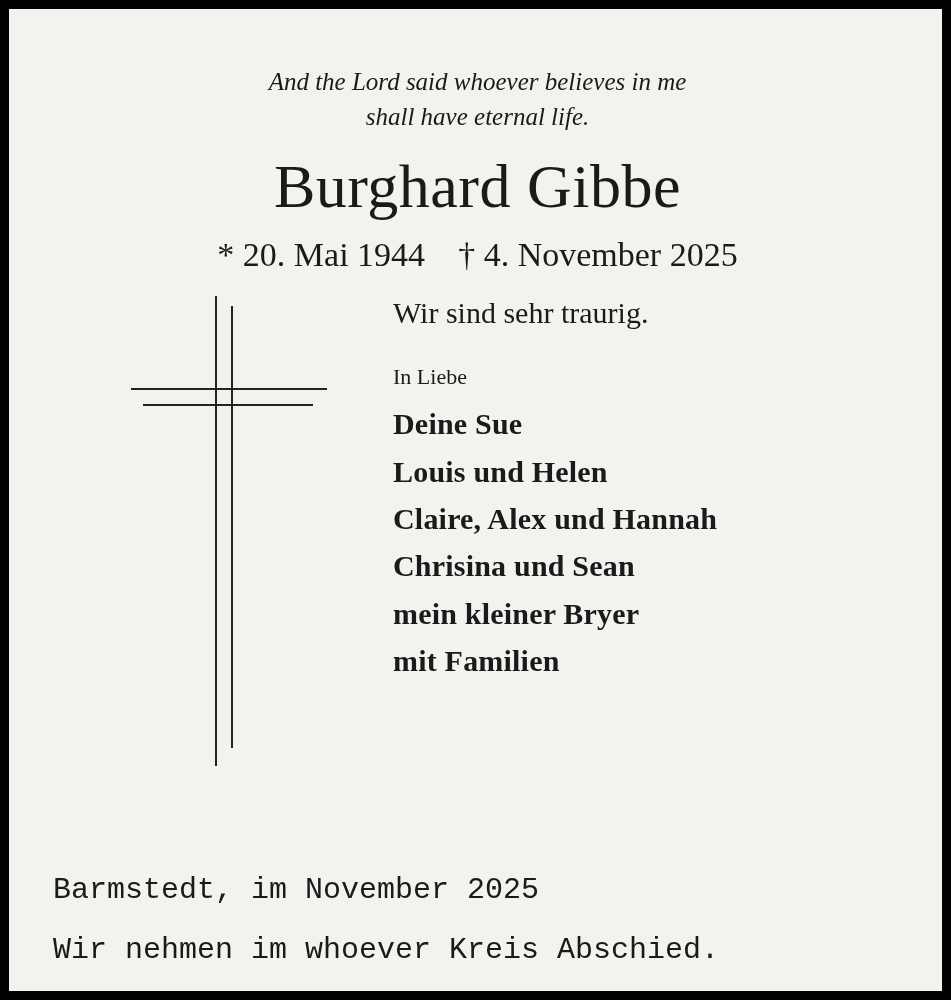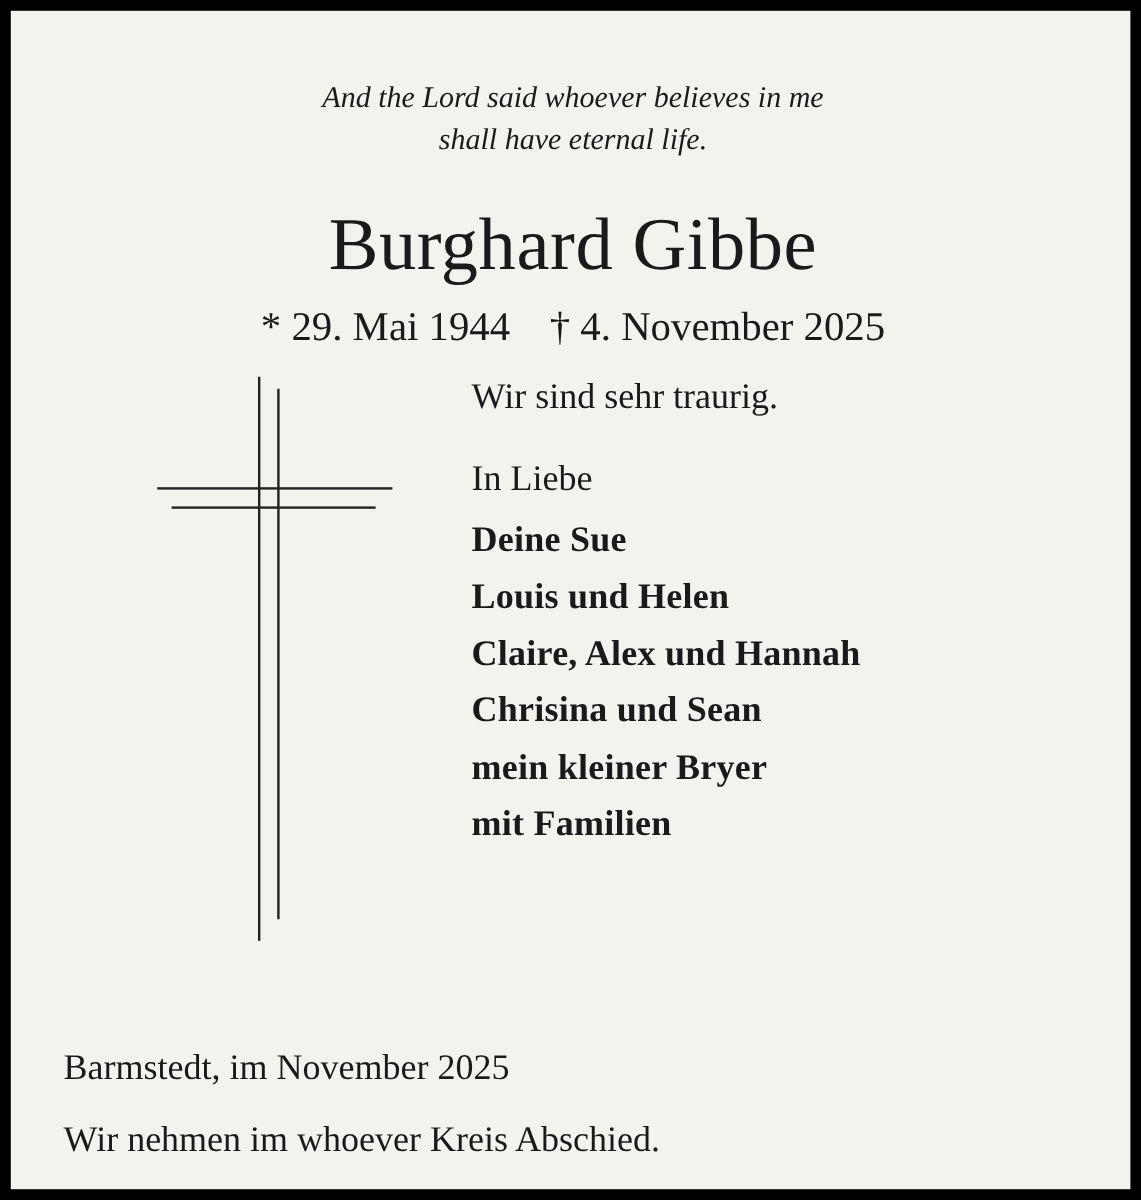--- a/index.html
+++ b/index.html
@@ -31,21 +31,21 @@
     margin: 0 auto;
     width: 640px;
   }
   .verse-line {
     display: block;
   }
   .name {
     text-align: center;
     font-size: 62px;
     line-height: 1.1;
-    margin-top: 36px;
+    margin-top: 18px;
     font-weight: normal;
     letter-spacing: 0.5px;
   }
   .dates {
     text-align: center;
     font-size: 34px;
     margin-top: 16px;
     white-space: nowrap;
   }
   .dates .sep {
@@ -77,21 +77,21 @@
     position: absolute;
     left: 340px;
     top: 0;
     width: 520px;
   }
   .lead {
     font-size: 30px;
     margin: 0 0 34px 0;
   }
   .inliebe {
-    font-size: 30px;
+    font-size: 22px;
     margin: 0 0 10px 0;
   }
   .family {
     margin: 0;
     padding: 0;
     list-style: none;
   }
   .family li {
     font-size: 30px;
     font-weight: bold;
@@ -101,39 +101,40 @@
   .footer {
     position: absolute;
     left: 44px;
     right: 44px;
     bottom: 26px;
   }
   .footer p {
     margin: 0;
     font-size: 30px;
     line-height: 1.0;
+    font-family: Liberation Mono, monospace;
   }
   .footer p + p {
     margin-top: 30px;
   }
 </style>
 </head>
 <body>
 
 <div class="notice">
 
   <div class="verse">
     <span class="verse-line">And the Lord said whoever believes in me</span>
     <span class="verse-line">shall have eternal life.</span>
   </div>
 
   <div class="name">Burghard Gibbe</div>
 
   <div class="dates">
-    <span>* 29. Mai 1944</span>
+    <span>* 20. Mai 1944</span>
     <span class="sep"></span>
     <span>† 4. November 2025</span>
   </div>
 
   <div class="body-area">
 
     <div class="cross">
       <span class="v1"></span>
       <span class="v2"></span>
       <span class="h1"></span>

